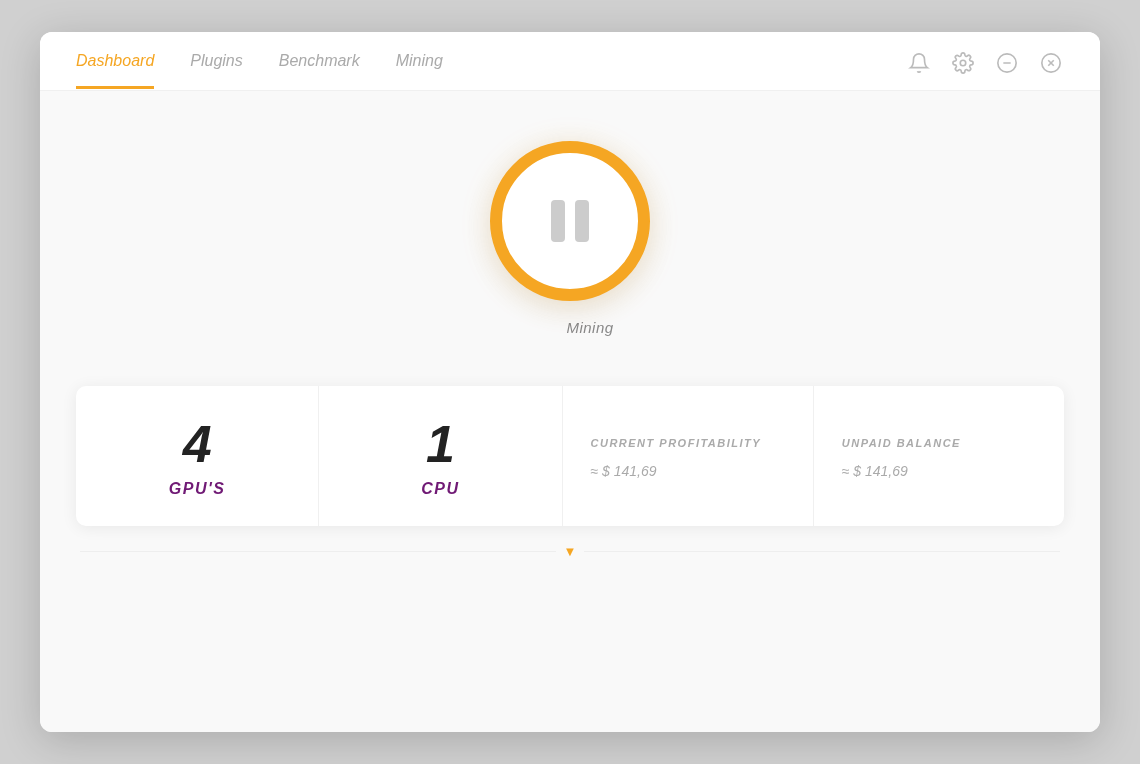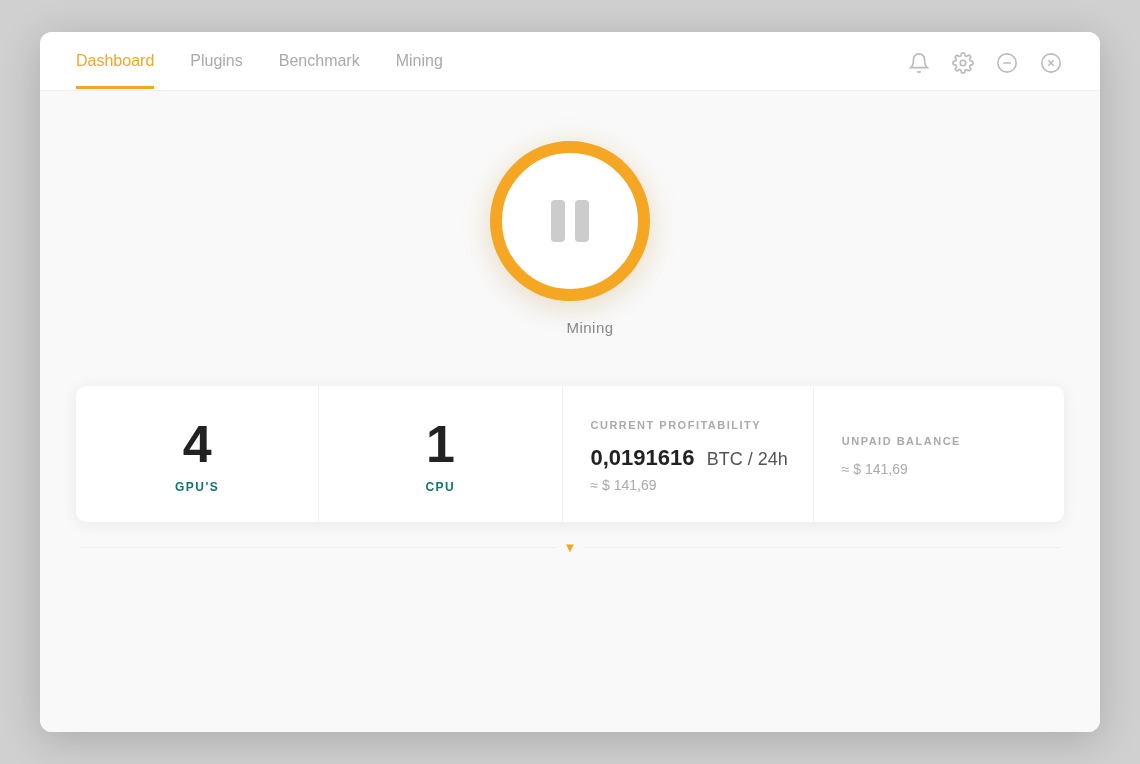--- a/index.html
+++ b/index.html
@@ -15,20 +15,21 @@
 
     .app-window {
       width: 1060px;
       min-height: 700px;
       background: #f9f9f9;
       border-radius: 12px;
       box-shadow: 0 8px 40px rgba(0,0,0,0.18);
       overflow: hidden;
       display: flex;
       flex-direction: column;
+      font-style: italic;
     }
 
     
     .nav-bar {
       display: flex;
       align-items: center;
       justify-content: space-between;
       padding: 18px 36px 0 36px;
       background: #fff;
       border-bottom: 1px solid #f0f0f0;
@@ -162,22 +163,22 @@
 
     .stat-value {
       font-size: 52px;
       font-weight: 700;
       color: #222;
       line-height: 1;
       margin-bottom: 10px;
     }
 
     .stat-label {
-      font-size: 12px;
-      color: #0f766e;
+      font-size: 16px;
+      color: #701a75;
       font-weight: 600;
       letter-spacing: 1.5px;
       text-transform: uppercase;
     }
 
     .stat-cell.wide {
       align-items: flex-start;
       padding-left: 28px;
     }
 
@@ -297,24 +298,20 @@
         <div class="stat-label">GPU'S</div>
       </div>
 
       <div class="stat-cell">
         <div class="stat-value">1</div>
         <div class="stat-label">CPU</div>
       </div>
 
       <div class="stat-cell wide">
         <div class="stat-section-label">CURRENT PROFITABILITY</div>
-        <div class="stat-btc-value">
-          <span>0,0191616</span>
-          <span style="font-weight:400; font-size:18px; color:#555; margin-left:6px;">BTC / 24h</span>
-        </div>
         <div class="stat-usd-value">≈ $ 141,69</div>
       </div>
 
       <div class="stat-cell wide">
         <div class="stat-section-label">UNPAID BALANCE</div>
         <div class="stat-usd-value">≈ $ 141,69</div>
       </div>
 
     </div>
 

